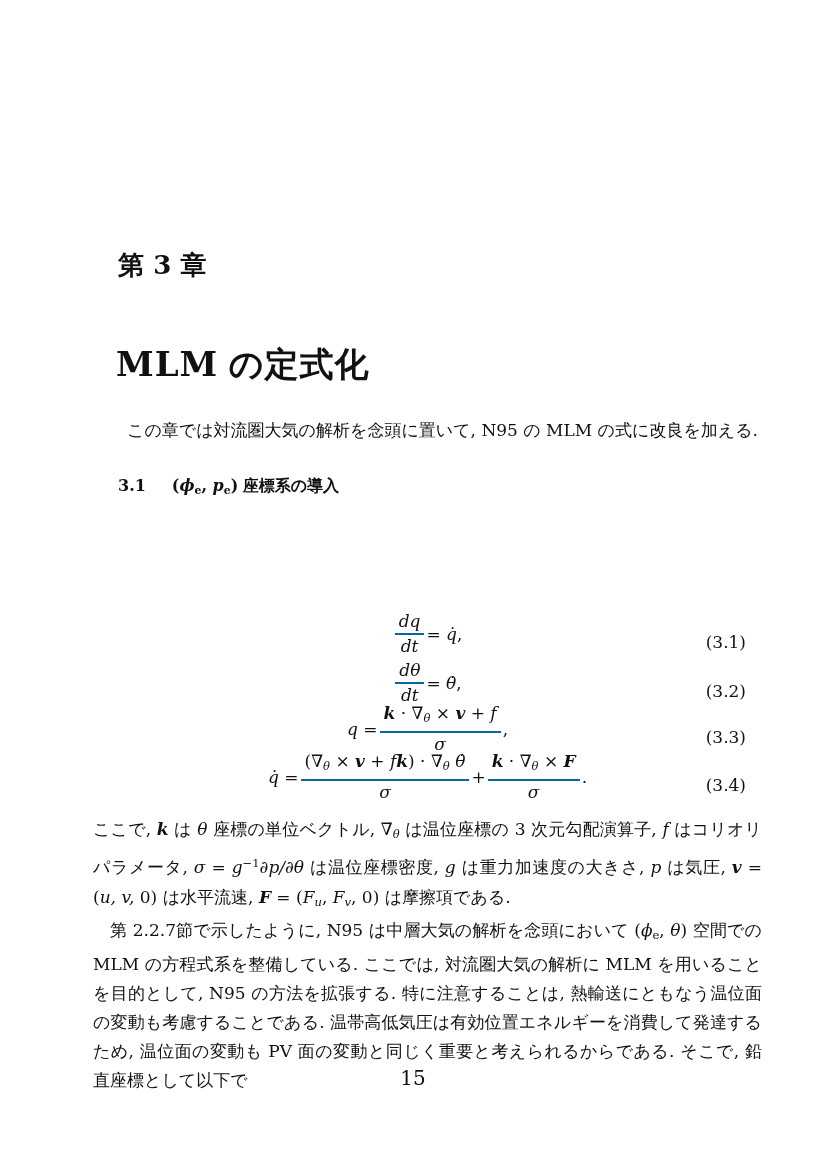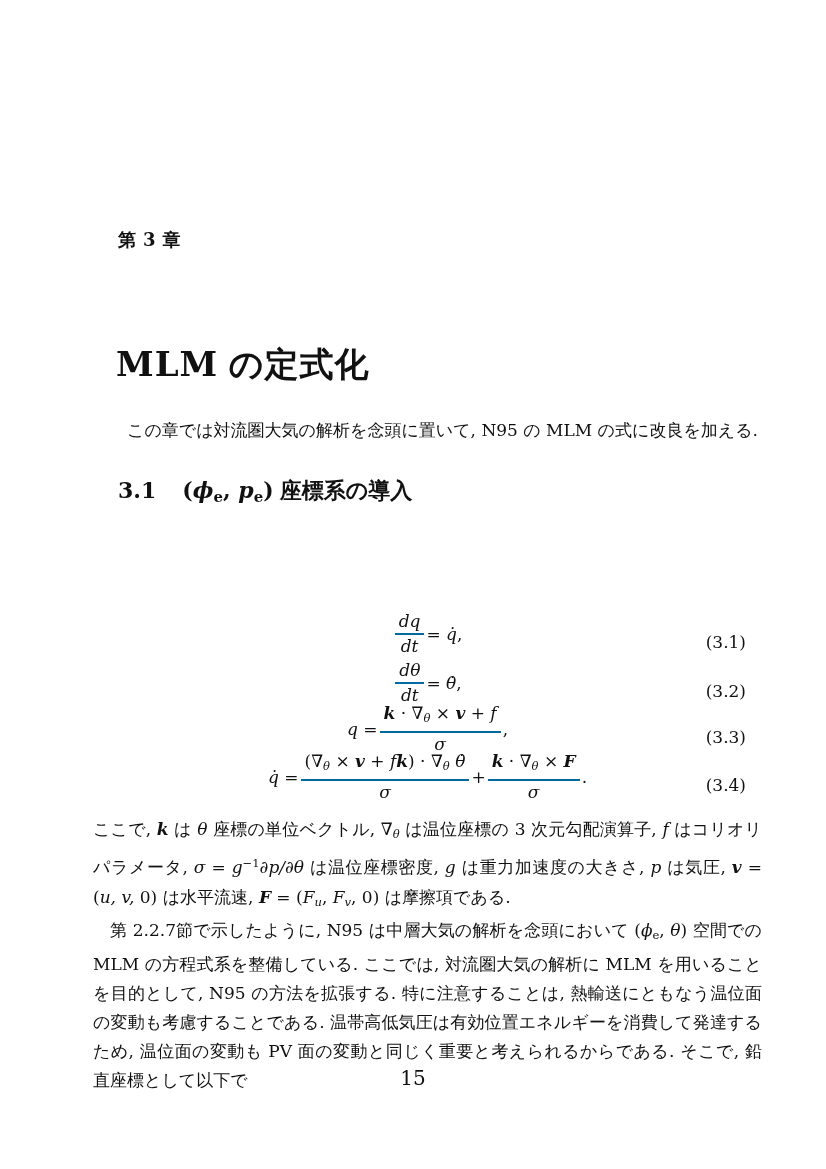--- a/index.html
+++ b/index.html
@@ -16,30 +16,30 @@
   
   .rm{font-style:normal;}
   .it{font-style:italic;}
   .bi{font-style:italic;font-weight:bold;}
   .sub{font-size:68%;vertical-align:-0.3em;}
   .subit{font-size:68%;vertical-align:-0.3em;font-style:italic;}
   .sup{font-size:68%;vertical-align:0.55em;}
   .gothic{font-family:"Liberation Sans","DejaVu Sans",sans-serif;font-weight:bold;}
   .serifbold{font-family:"DejaVu Serif","Liberation Serif",serif;font-weight:bold;}
 
-  .chapter-label{position:absolute;left:118px;top:228px;font-size:18px;letter-spacing:1px;}
+  .chapter-label{position:absolute;left:118px;top:248px;font-size:26px;letter-spacing:1px;}
   .chapter-title{position:absolute;left:116px;top:322px;font-size:34px;letter-spacing:1px;margin-top:20px;}
 
   .para{position:absolute;left:93px;width:669px;line-height:29px;text-align:justify;margin-top:20px;}
   .para-intro{top:396px;text-indent:2em;}
   .para-2{top:549px;text-indent:1em;}
   .para-3{top:795px;}
   .para-4{top:896px;text-indent:1em;}
 
-  .section-heading{position:absolute;left:118px;top:476px;font-size:22px;font-weight:bold;}
+  .section-heading{position:absolute;left:118px;top:476px;font-size:16px;font-weight:bold;}
   .section-heading .sec-num{margin-right:26px;}
   .section-heading .sec-math{font-family:"DejaVu Serif","Liberation Serif",serif;}
   .section-heading .sec-jp{font-family:"Liberation Sans","DejaVu Sans",sans-serif;}
 
   .eqrow{position:absolute;left:93px;width:669px;height:46px;
          display:flex;justify-content:center;align-items:center;}
   .eqrow-1{top:611px;}
   .eqrow-2{top:660px;}
   .eqrow-3{top:706px;}
   .eqrow-4{top:754px;}

